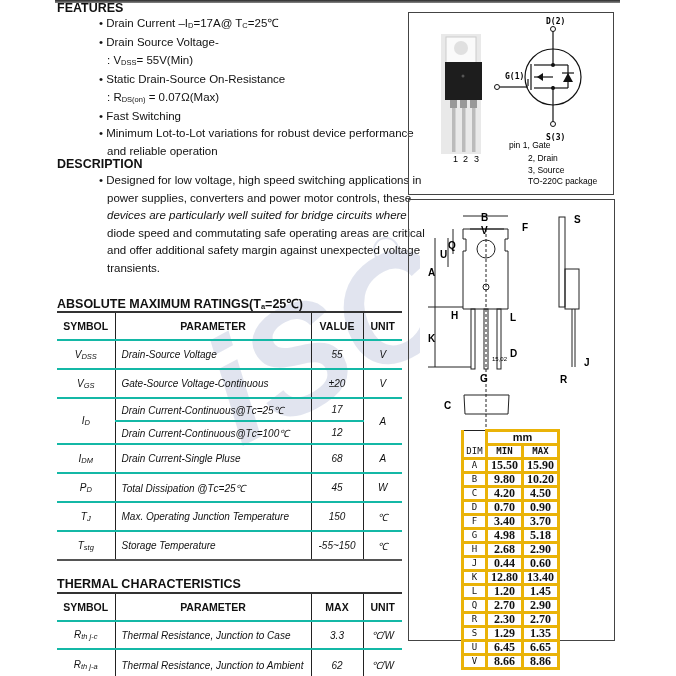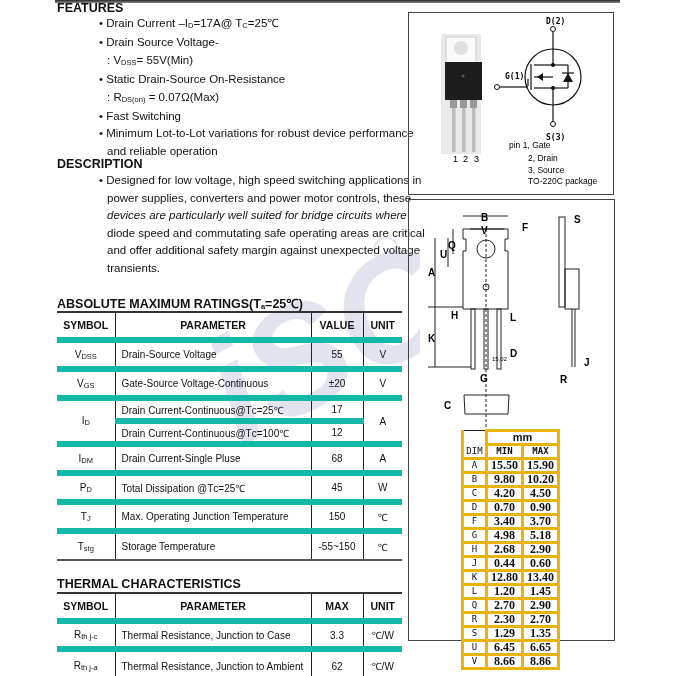--- a/index.html
+++ b/index.html
@@ -8,21 +8,21 @@
   .topbar { position: absolute; left: 55px; top: 0; width: 565px; height: 3px; background: linear-gradient(#2a2a2a, #888); }
   .left { position: absolute; left: 57px; top: 0; width: 345px; }
   .h { font-weight: bold; font-size: 12.5px; position: absolute; left: 0; }
   .bul { position: absolute; left: 6px; font-size: 11.5px; line-height: 17.4px; width: 340px; margin-left: 36px; }
   .bul .row { white-space: nowrap; }
   .ind { padding-left: 6px; }
   sub { font-size: 7.5px; vertical-align: -1px; }
   .watermark { position: absolute; left: 190px; top: 230px; width: 230px; height: 230px; pointer-events: none; opacity: 0.22; }
   table.t { position: absolute; border-collapse: collapse; font-size: 10px; }
   table.t th { font-weight: bold; font-size: 10.5px; height: 28px; border-bottom: 1px solid #777; }
-  table.t td { border-top: 6px solid #14b8a6; text-align: center; }
+  table.t td { border-top: 2px solid #14b8a6; text-align: center; font-style: italic; }
   table.t .sep { border-left: 1.5px solid #222; }
   table.t td.param { text-align: left; padding-left: 6px; }
   table.t tr.last td { border-bottom: 2px solid #555; }
   table.t { border-top: 2px solid #333; }
   .box { position: absolute; border: 1.5px solid #444; }
   .box1 { left: 408px; top: 12px; width: 206px; height: 183px; }
   .box2 { left: 408px; top: 199px; width: 207px; height: 442px; }
   table.dim { position: absolute; left: 461px; top: 429px; border-collapse: collapse; font-size: 9.5px; font-family: "Liberation Sans", sans-serif; }
   table.dim td { border: 3px solid #eab308; text-align: center; height: 11.8px; line-height: 11px; padding: 0 2px; }
   table.dim .dim-l { width: 24px; font-family: "DejaVu Sans Mono", monospace; font-size: 9px; }

